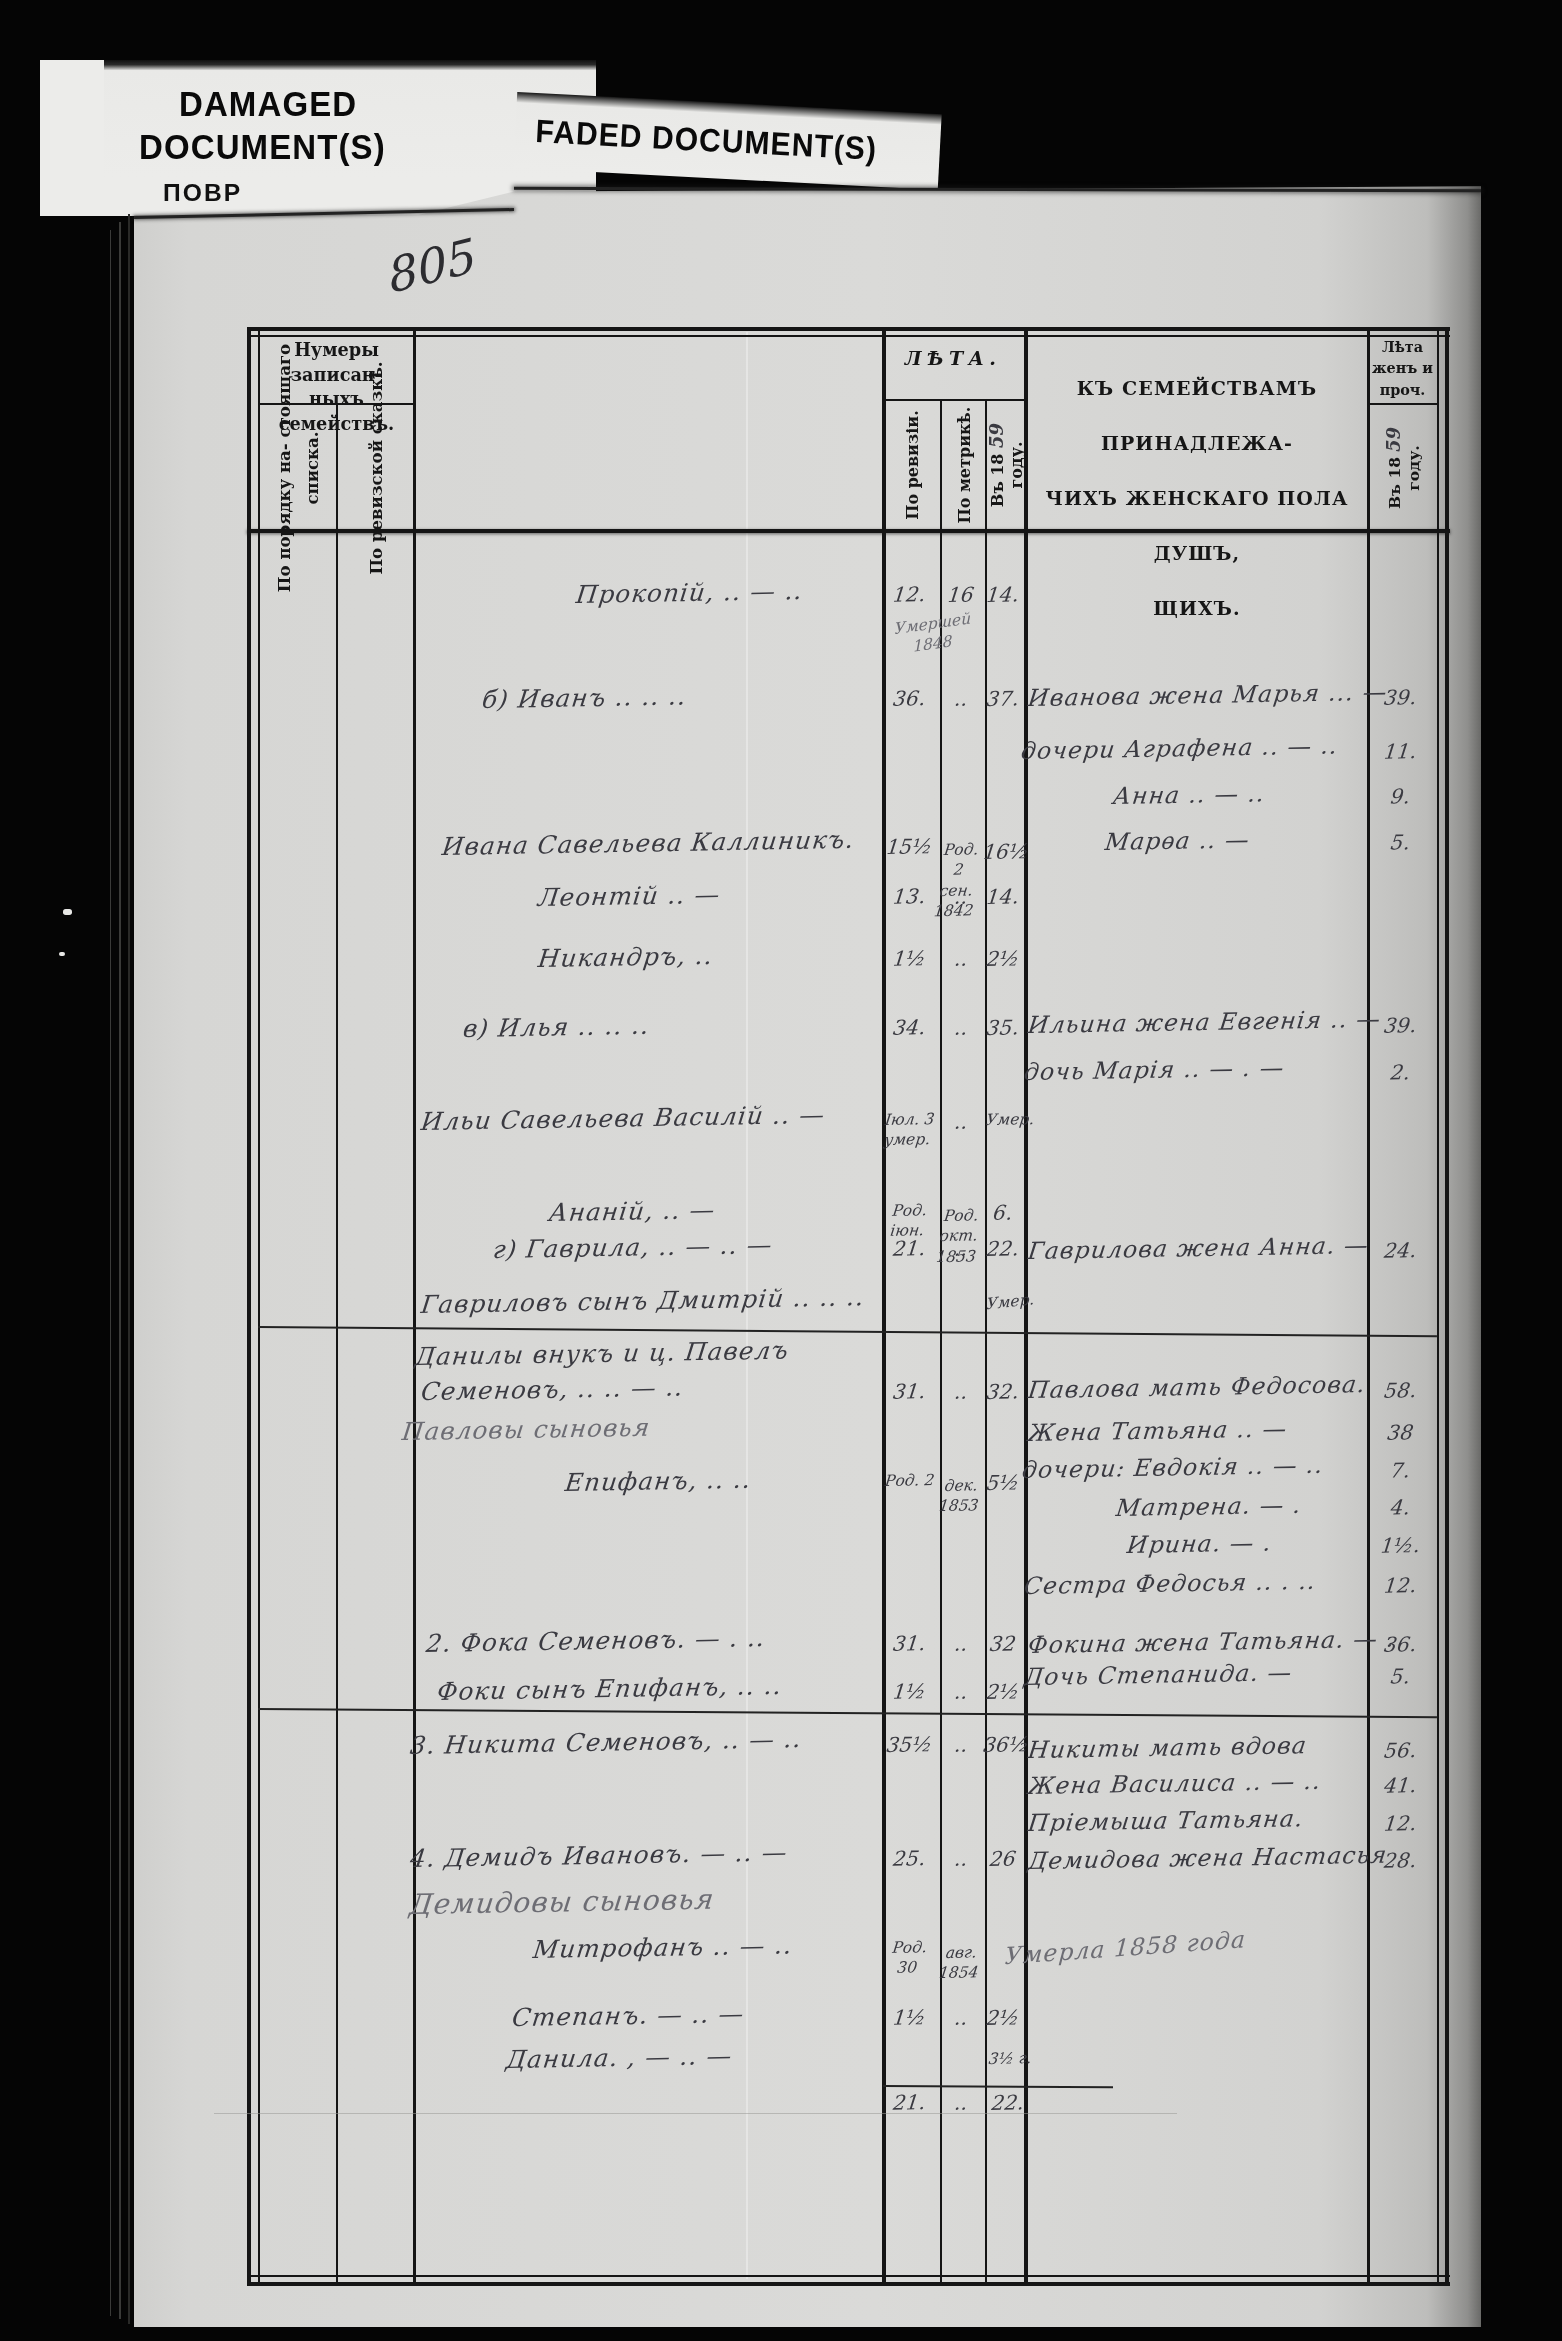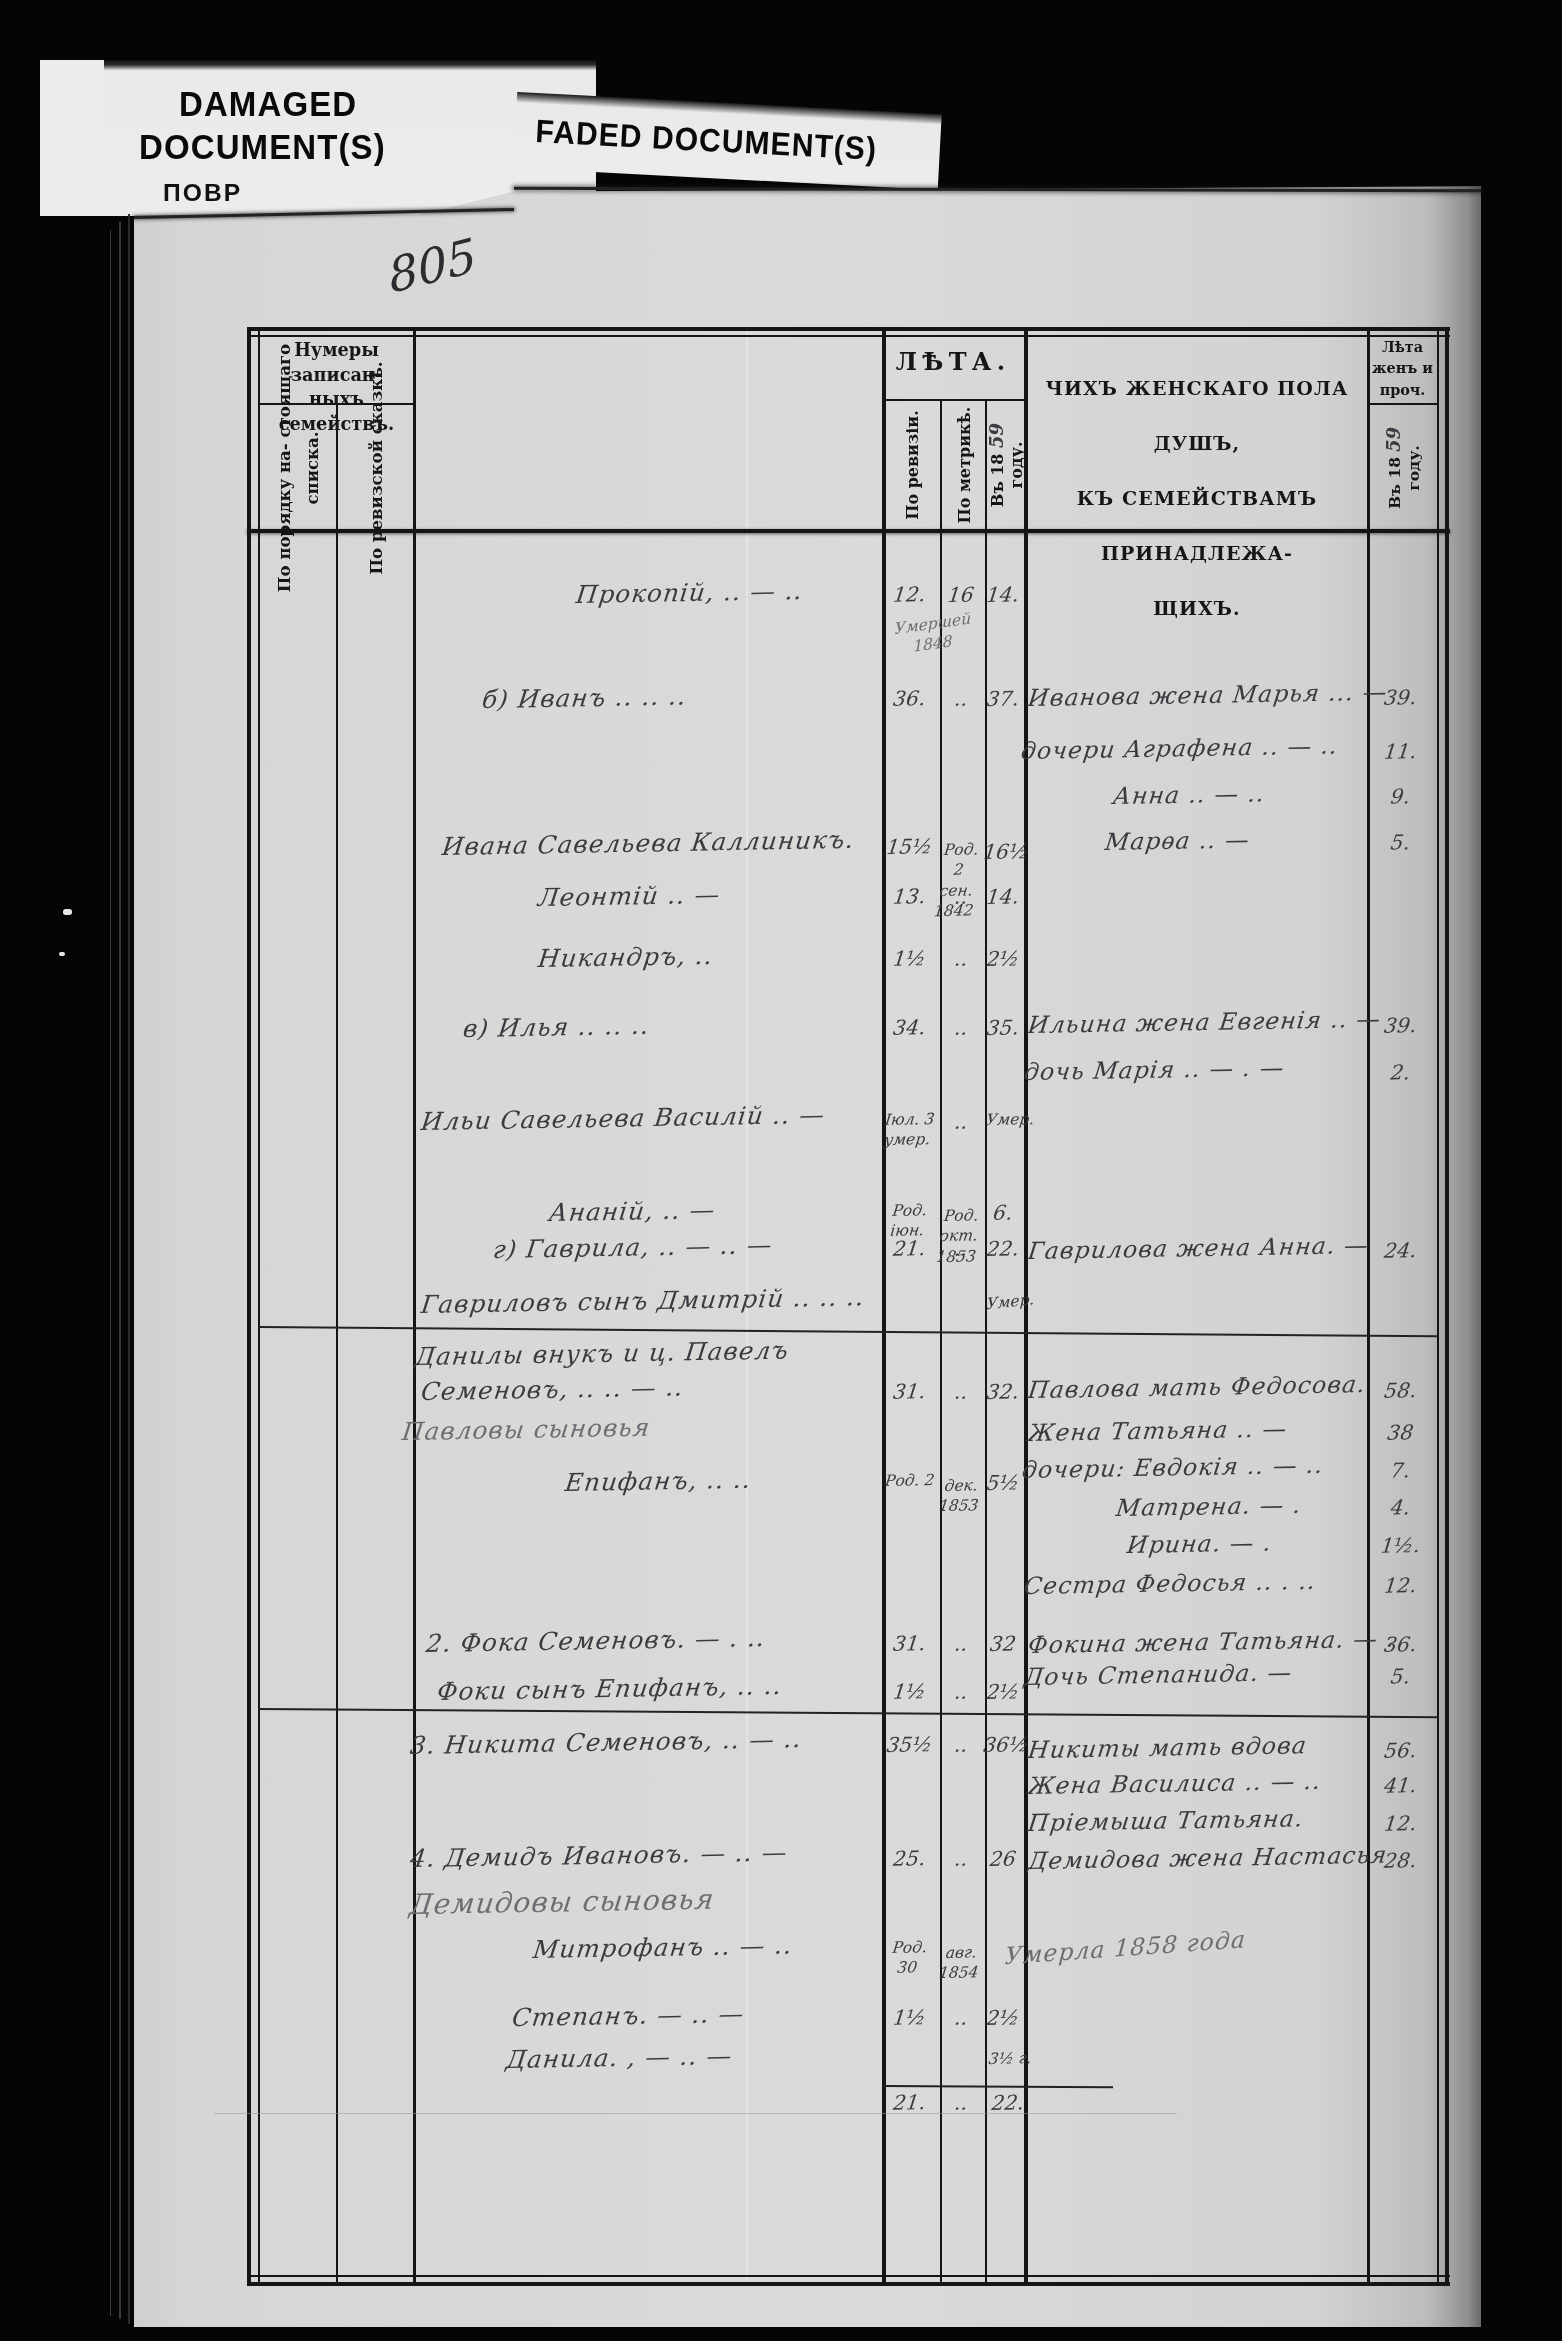--- a/index.html
+++ b/index.html
@@ -102,37 +102,37 @@
   <div class="pr pr-center" style="left:260px;top:338px;width:153px;font-size:17.7px;line-height:24.6px;">
     <div>Нумеры записан-</div>
     <div>ныхъ семействъ.</div>
   </div>
   <div class="vwrap" style="left:260px;top:408px;width:76px;height:120px;">
     <div class="vtext vtext2" style="width:300px;font-size:16.6px;line-height:28px;">По порядку на- стоящаго списка.</div>
   </div>
   <div class="vwrap" style="left:338px;top:408px;width:75px;height:120px;">
     <div class="vtext vtext2" style="width:230px;font-size:16.6px;line-height:28px;">По ревизской сказкѣ.</div>
   </div>
-  <div class="pr pr-center" style="left:885px;top:347px;width:136px;font-size:24px;letter-spacing:5.3px;">ЛѢТА.</div>
+  <div class="pr pr-center" style="left:885px;top:347px;width:136px;font-size:19px;letter-spacing:5.3px;font-style:italic;">ЛѢТА.</div>
   <div class="vwrap" style="left:884px;top:402px;width:56px;height:125px;">
     <div class="vtext" style="font-size:16px;">По ревизіи.</div>
   </div>
   <div class="vwrap" style="left:942px;top:402px;width:43px;height:125px;">
     <div class="vtext" style="font-size:16px;">По метрикѣ.</div>
   </div>
   <div class="vwrap" style="left:988px;top:402px;width:36px;height:125px;">
     <div class="vtext" style="font-size:16px;">
       <span>Въ 18</span>
       <span class="hw" style="position:static;font-size:18px;">59</span>
       <span>году.</span>
     </div>
   </div>
   <div class="pr pr-center" style="left:1030px;top:361px;width:334px;font-size:19px;line-height:55px;letter-spacing:1.1px;">
+    <div>КЪ СЕМЕЙСТВАМЪ ПРИНАДЛЕЖА-</div>
     <div>ЧИХЪ ЖЕНСКАГО ПОЛА ДУШЪ,</div>
-    <div>КЪ СЕМЕЙСТВАМЪ ПРИНАДЛЕЖА-</div>
     <div>ЩИХЪ.</div>
   </div>
   <div class="pr pr-center" style="left:1369px;top:336px;width:67px;font-size:14.4px;line-height:21.4px;">
     <div>Лѣта</div>
     <div>женъ и</div>
     <div>проч.</div>
   </div>
   <div class="vwrap" style="left:1369px;top:408px;width:67px;height:120px;">
     <div class="vtext" style="font-size:15.5px;">
       <span>Въ 18</span>

